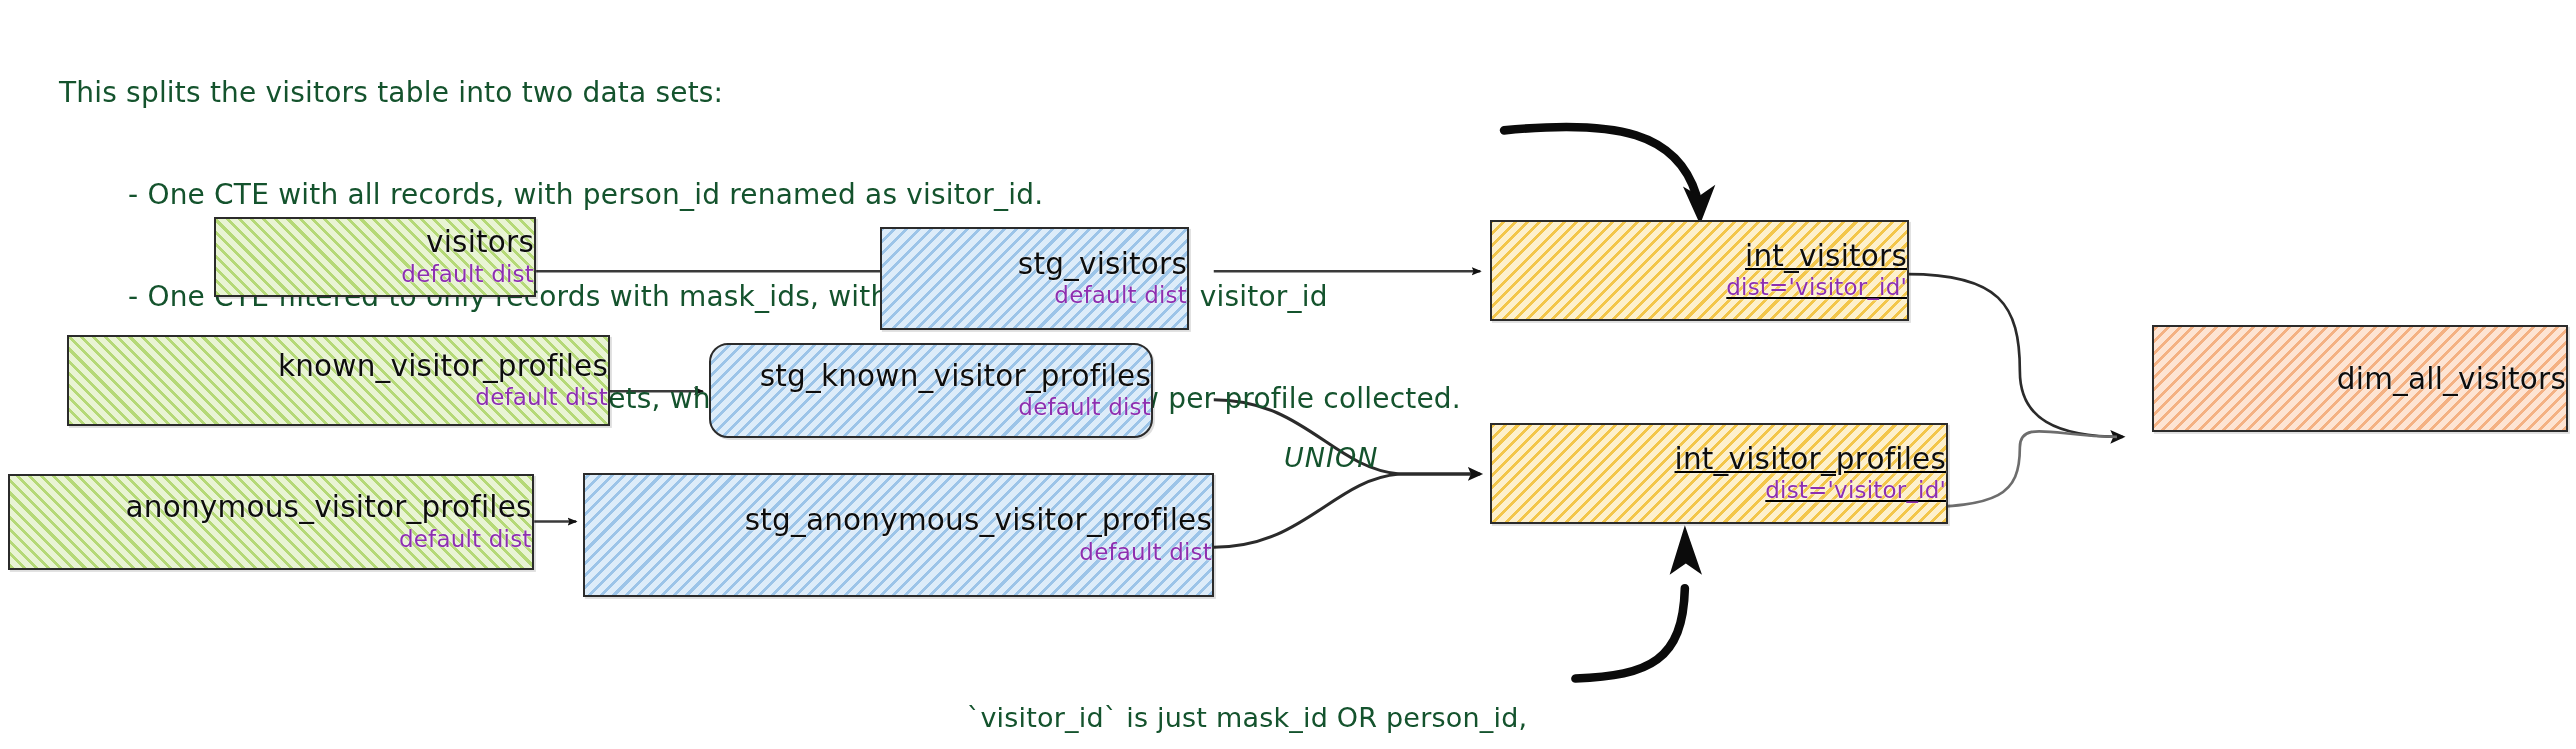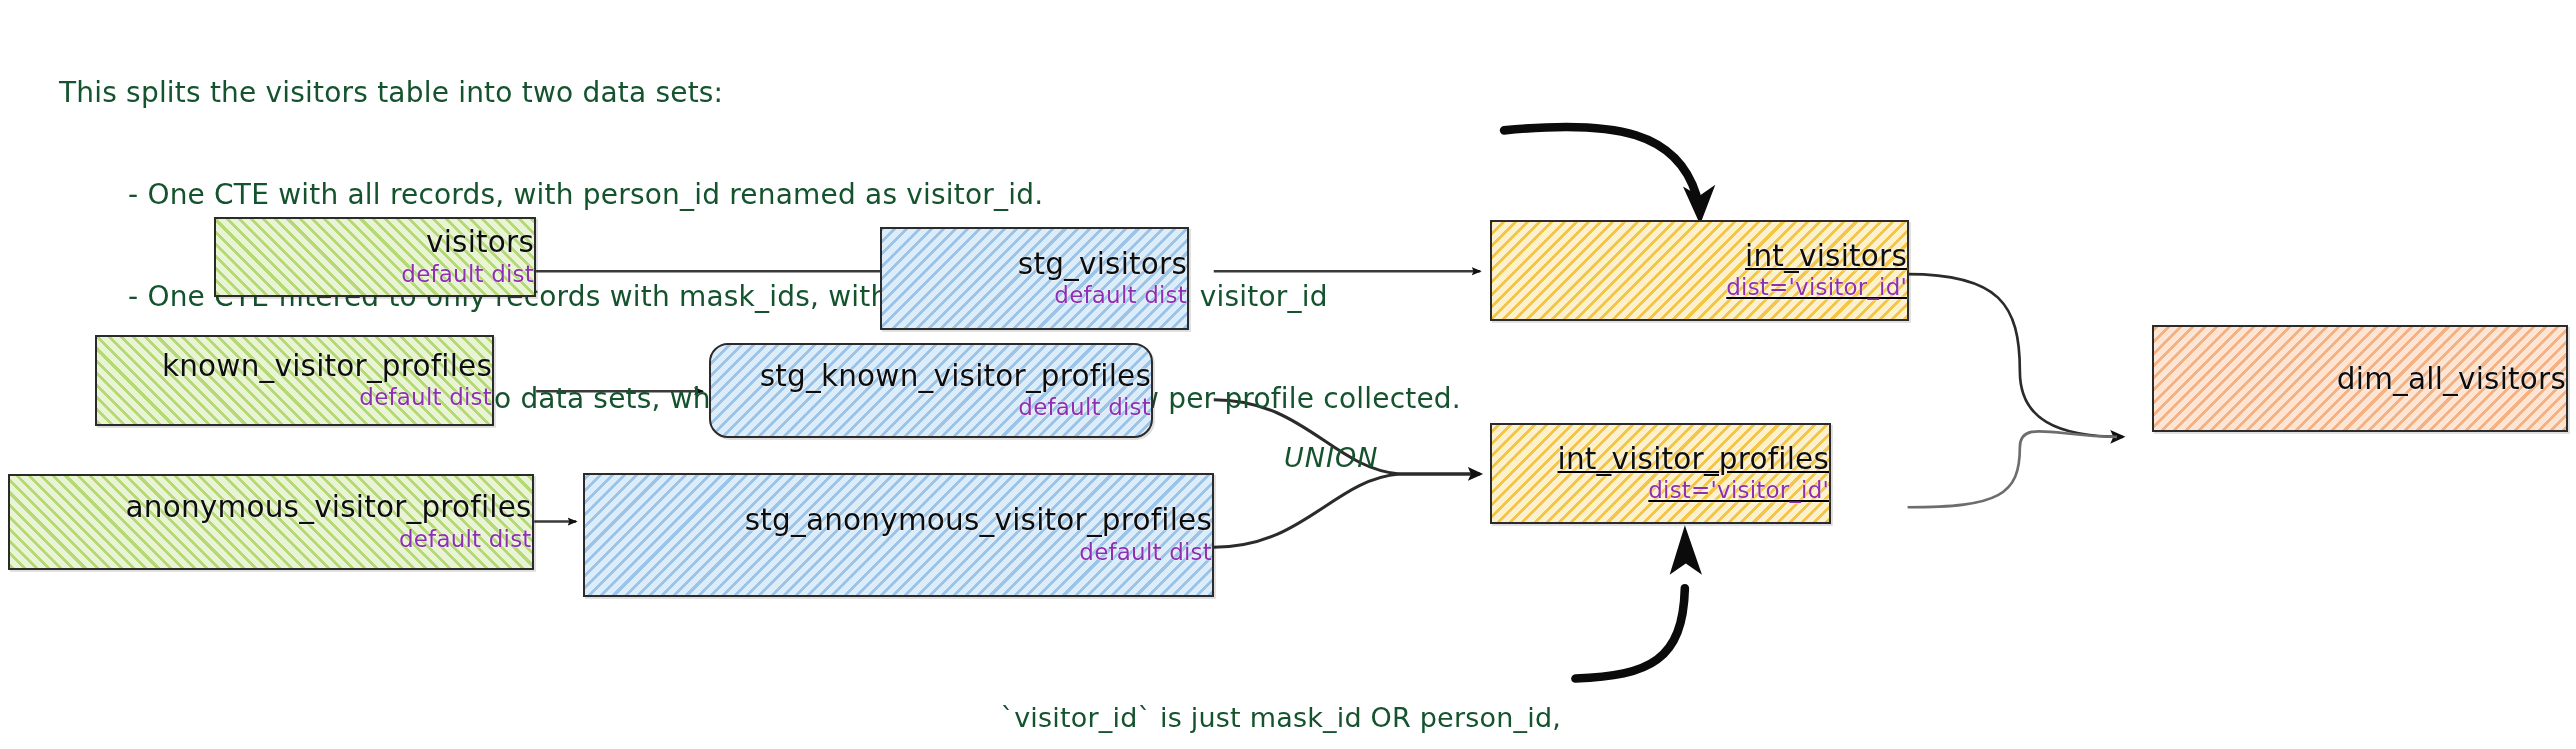--- a/index.html
+++ b/index.html
@@ -39,21 +39,21 @@
 
   #annotation-bottom {
     position: absolute;
     left: 933px;
     top: 628px;
     width: 628px;
     text-align: center;
     line-height: 36px;
     font-size: 27px;
   }
-  #annotation-bottom .ann-line { display: block; text-align: right; }
+  #annotation-bottom .ann-line { display: block; }
 
   
   .node {
     position: absolute;
     box-sizing: border-box;
     border: 2.9px solid #2b2b2b;
     display: flex;
     flex-direction: column;
     align-items: flex-end;
     justify-content: center;
@@ -170,21 +170,21 @@
   <span class="ann-line indent">- One CTE with all records, with person_id renamed as visitor_id.</span>
   <span class="ann-line indent">- One CTE filtered to only records with mask_ids, with mask_id renamed as visitor_id</span>
   <span class="ann-line indent">- One CTE to union the two data sets, which results in a grain of one row per profile collected.</span>
 </div>
 
 <div class="node fill-green" style="left:214px;  top:217px; width:322px; height:80px;">
   <div class="title hand">visitors</div>
   <div class="subtitle hand">default dist</div>
 </div>
 
-<div class="node fill-green" style="left:67px;  top:335px; width:399px; height:91px;margin-left:28px;">
+<div class="node fill-green" style="left:67px;  top:335px; width:543px; height:91px;">
   <div class="title hand">known_visitor_profiles</div>
   <div class="subtitle hand">default dist</div>
 </div>
 
 <div class="node fill-green" style="left:7.6px;   top:474px; width:526px; height:96px;">
   <div class="title hand">anonymous_visitor_profiles</div>
   <div class="subtitle hand">default dist</div>
 </div>
 
 <div class="node fill-blue" style="left:880px;  top:227px; width:309px; height:103px;">
@@ -200,21 +200,21 @@
 <div class="node fill-blue" style="left:583px;  top:473px; width:631px; height:124px;">
   <div class="title hand">stg_anonymous_visitor_profiles</div>
   <div class="subtitle hand">default dist</div>
 </div>
 
 <div class="node fill-yellow" style="left:1490px; top:220px; width:419px; height:101px;">
   <div class="title hand">int_visitors</div>
   <div class="subtitle hand">dist='visitor_id'</div>
 </div>
 
-<div class="node fill-yellow" style="left:1490px; top:423px; width:341px; height:101px;">
+<div class="node fill-yellow" style="left:1490px; top:423px; width:458px; height:101px;">
   <div class="title hand">int_visitor_profiles</div>
   <div class="subtitle hand">dist='visitor_id'</div>
 </div>
 
 <div class="node fill-salmon" style="left:2152px; top:325px; width:416px; height:107px;">
   <div class="title hand">dim_all_visitors</div>
 </div>
 
 <div id="union-label" class="hand">UNION</div>
 

